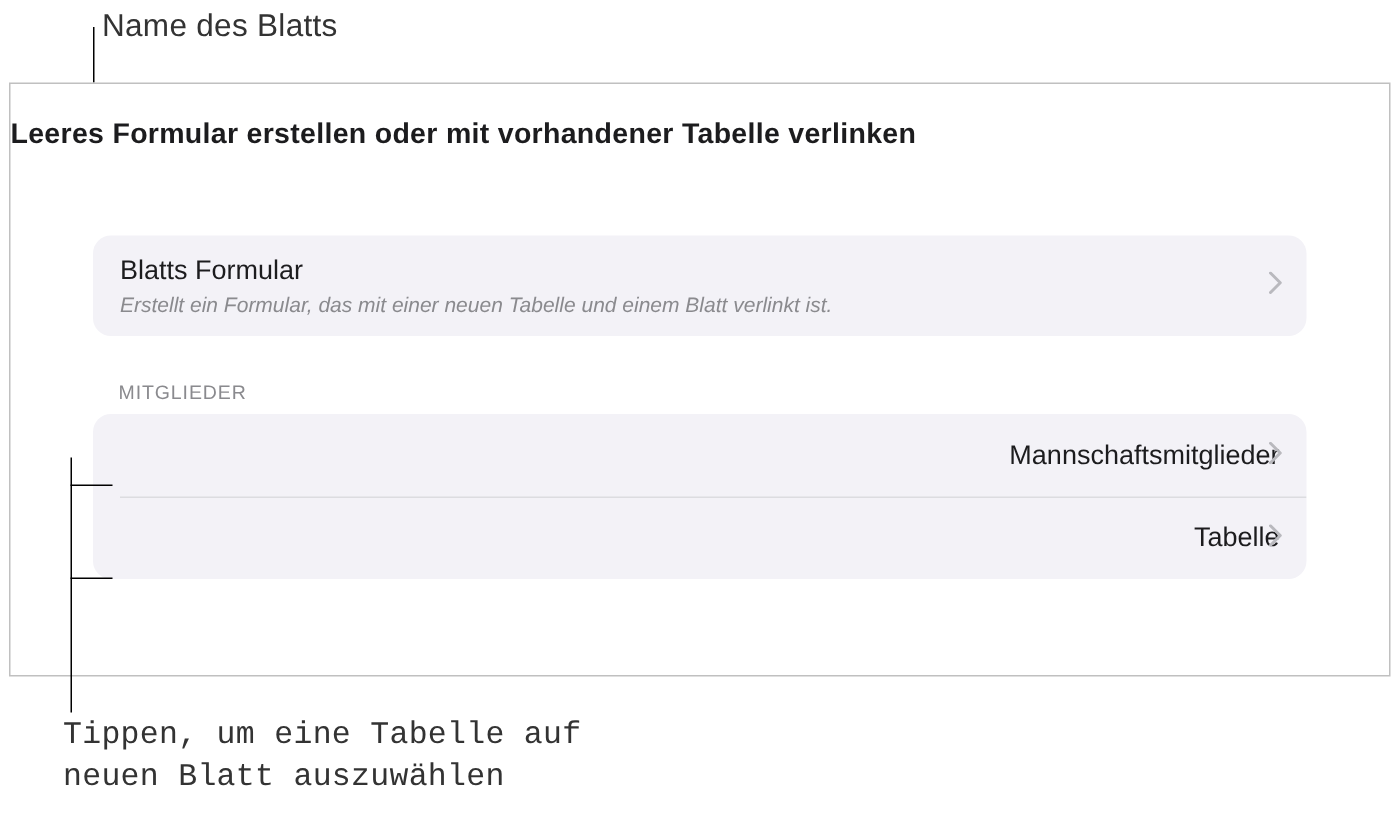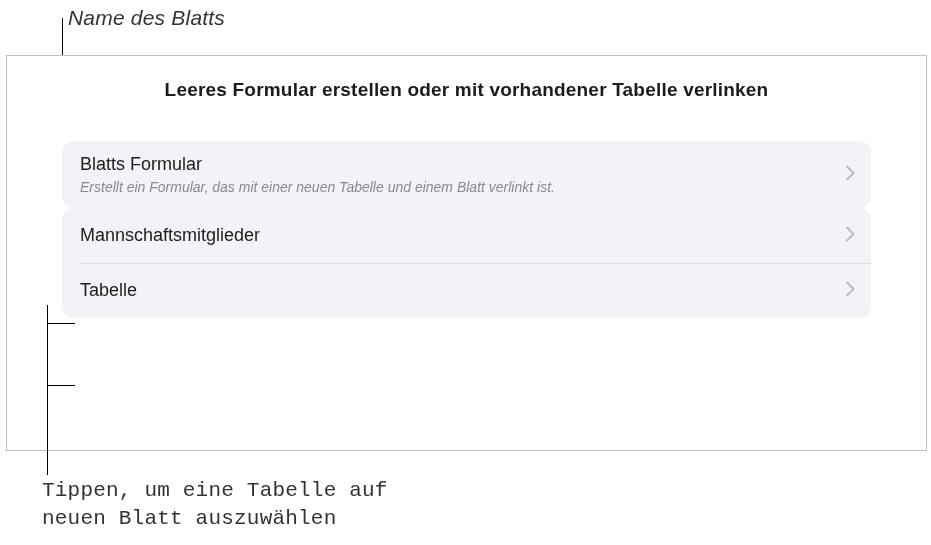--- a/index.html
+++ b/index.html
@@ -11,21 +11,20 @@
       position: relative;
       color: #000;
     }
     .callout-top {
       position: absolute;
       left: 68px;
       top: 6px;
       font-size: 21px;
       color: #333;
       letter-spacing: 0.2px;
-      font-style: italic;
     }
     .callout-line-top {
       position: absolute;
       left: 62px;
       top: 18px;
       width: 1px;
       height: 248px;
       background: #000;
     }
     .callout-line-top::before {
@@ -82,25 +81,25 @@
       position: absolute;
       left: 6px;
       top: 55px;
       width: 921px;
       height: 396px;
       border: 1px solid #c0c0c0;
       background: #ffffff;
       padding-top: 23px;
     }
     .panel-title {
-      text-align: center;
+      text-align: left;
       font-size: 19px;
       font-weight: 600;
       color: #1c1c1e;
-      margin-bottom: 40px;
+      margin-bottom: 56px;
       letter-spacing: 0.2px;
     }
     .card {
       margin: 0 55px;
       background: #f3f2f7;
       border-radius: 12px;
       padding: 13px 18px 13px 18px;
       position: relative;
       cursor: pointer;
     }
@@ -128,20 +127,21 @@
       font-size: 13px;
       color: #8a8a8e;
       letter-spacing: 0.6px;
       font-weight: 500;
     }
     .list {
       margin: 0 55px;
       background: #f3f2f7;
       border-radius: 12px;
       overflow: hidden;
+      text-align: right;
     }
     .list-row {
       position: relative;
       padding: 17px 18px 17px 18px;
       font-size: 18px;
       color: #1c1c1e;
       cursor: pointer;
     }
     .list-row + .list-row::before {
       content: "";
@@ -168,20 +168,21 @@
   <div class="card">
     <div class="card-title">Blatts Formular</div>
     <div class="card-subtitle">Erstellt ein Formular, das mit einer neuen Tabelle und einem Blatt verlinkt ist.</div>
     <span class="chevron">
       <svg width="9" height="15" viewBox="0 0 9 15">
           <path d="M1 1 L7.5 7.5 L1 14" stroke="currentColor" stroke-width="2" fill="none" stroke-linecap="round" stroke-linejoin="round"></path>
         </svg>
     </span>
   </div>
 
+  <div class="section-header">MITGLIEDER</div>
 
   <div class="list">
     <div class="list-row">
       <span>Mannschaftsmitglieder</span>
       <span class="chevron">
         <svg width="9" height="15" viewBox="0 0 9 15">
             <path d="M1 1 L7.5 7.5 L1 14" stroke="currentColor" stroke-width="2" fill="none" stroke-linecap="round" stroke-linejoin="round"></path>
           </svg>
       </span>
     </div>

